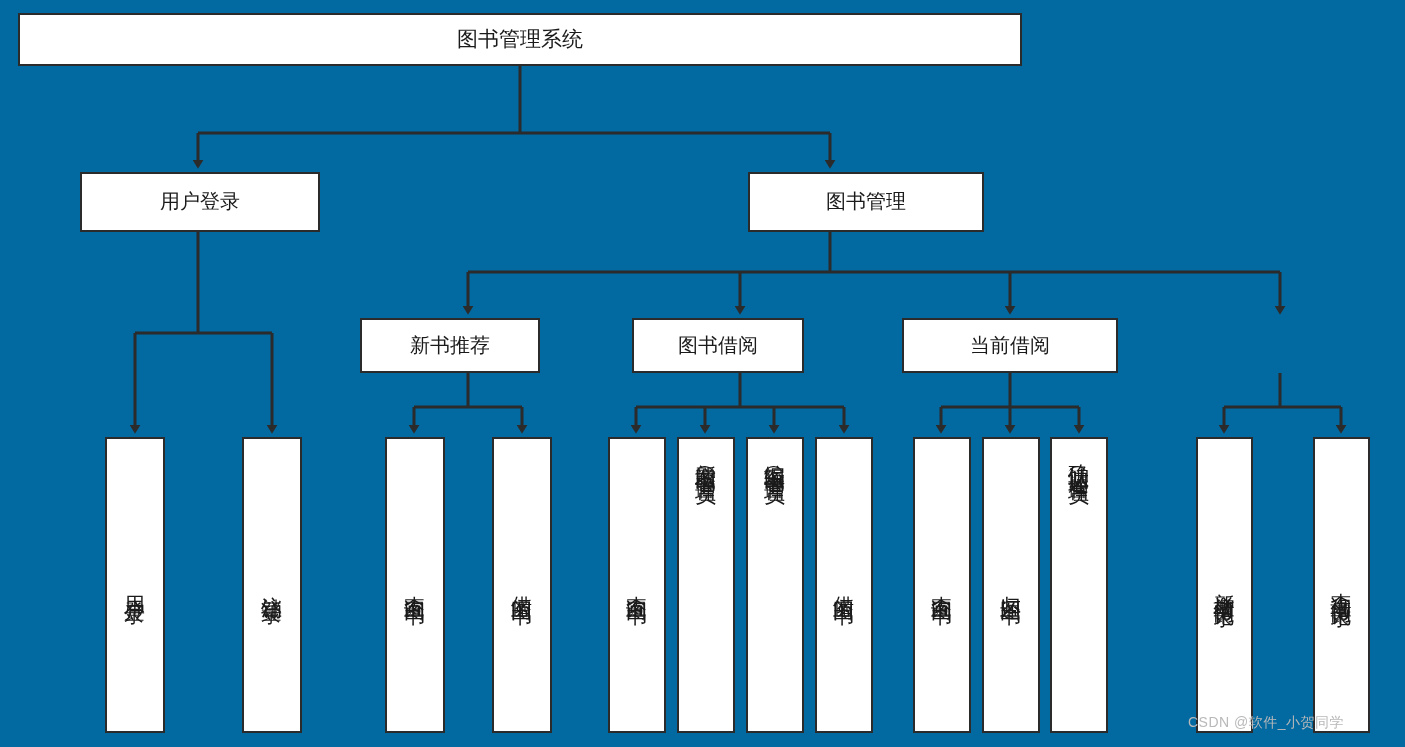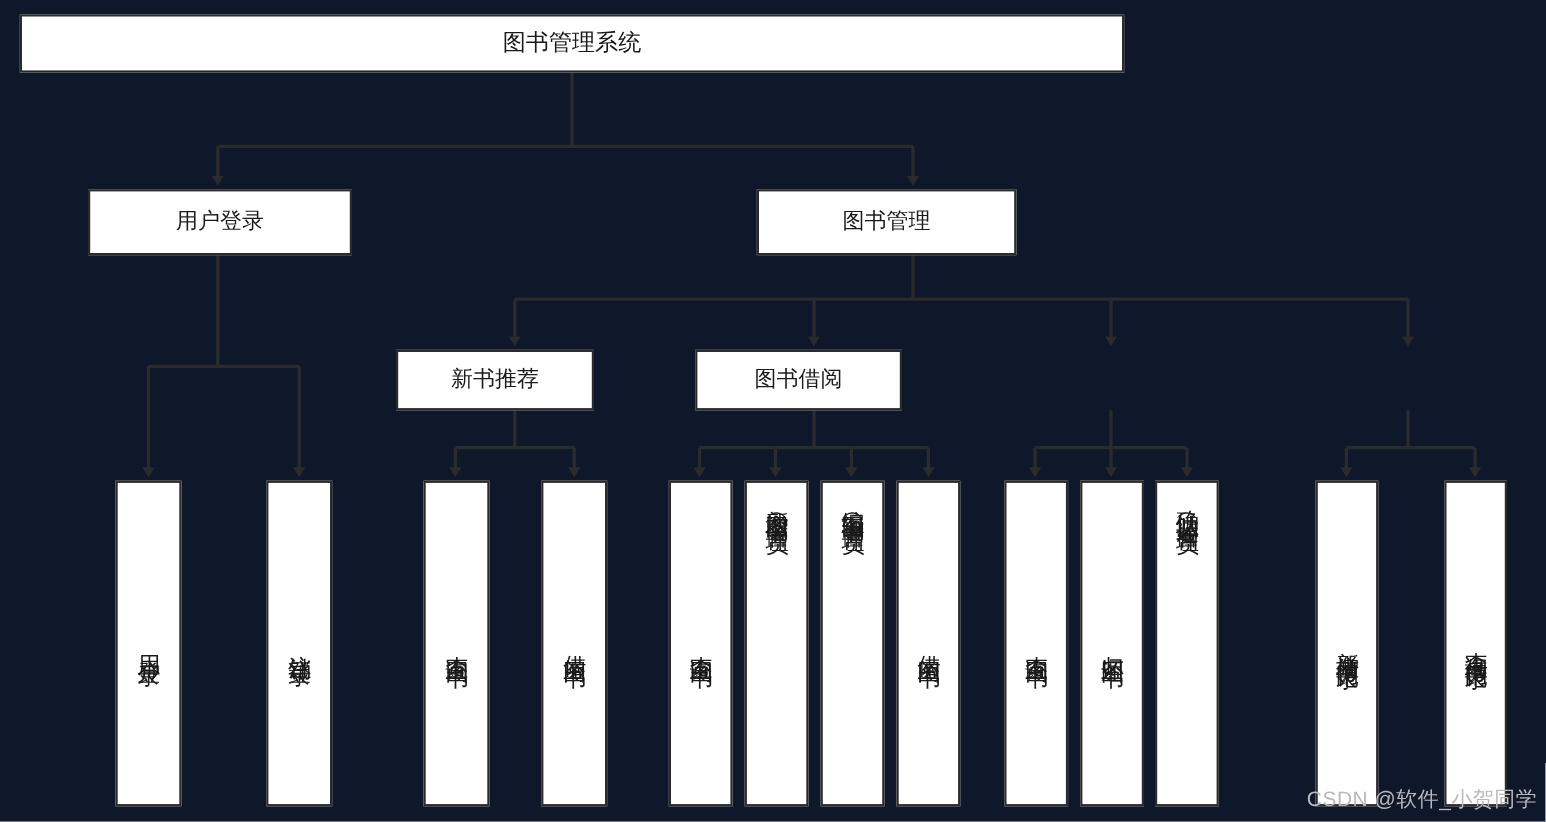--- a/index.html
+++ b/index.html
@@ -7,21 +7,21 @@
     padding: 0;
     background: #ffffff;
   }
   body {
     font-family: "Liberation Sans", "DejaVu Sans", sans-serif;
   }
   #canvas {
     position: relative;
     width: 1405px;
     height: 747px;
-    background: #0f172a;
+    background: #0369a1;
     overflow: hidden;
     text-decoration: underline;
   }
   #diagram-svg {
     position: absolute;
     left: 0;
     top: 0;
     width: 1405px;
     height: 747px;
   }
@@ -57,21 +57,21 @@
     white-space: normal;
   }
   .node-leaf.leaf-short {
     align-items: center;
     padding-top: 0;
   }
   .watermark {
     position: absolute;
     left: 1188px;
     top: 714px;
-    font-size: 19px;
+    font-size: 14px;
     color: #b9b9b9;
     white-space: nowrap;
     letter-spacing: 0.5px;
   }
 </style>
 </head>
 <body>
 
 <div id="canvas">
 
@@ -125,29 +125,32 @@
     </g>
   </svg>
 
   <div class="node-box node-root" style="left:18px; top:13px; width:1004px; height:53px;">
     <span class="node-label">图书管理系统</span>
   </div>
 
   <div class="node-box node-l2" style="left:80px; top:172px; width:240px; height:60px;">
     <span class="node-label">用户登录</span>
   </div>
-  <div class="node-box node-l2" style="left:688px; top:172px; width:236px; height:60px;">
+  <div class="node-box node-l2" style="left:748px; top:172px; width:236px; height:60px;">
     <span class="node-label">图书管理</span>
   </div>
 
   <div class="node-box node-l3" style="left:360px; top:318px; width:180px; height:55px;">
     <span class="node-label">新书推荐</span>
   </div>
-  <div class="node-box node-l3" style="left:632px; top:318px; width:188px; height:55px;">
+  <div class="node-box node-l3" style="left:632px; top:318px; width:172px; height:55px;">
     <span class="node-label">图书借阅</span>
+  </div>
+  <div class="node-box node-l3" style="left:902px; top:318px; width:216px; height:55px;">
+    <span class="node-label">当前借阅</span>
   </div>
 
   <div class="node-box node-leaf leaf-short" style="left:105px; top:437px; width:60px; height:296px;">
     <span class="node-label">用户登录</span>
   </div>
   <div class="node-box node-leaf leaf-short" style="left:242px; top:437px; width:60px; height:296px;">
     <span class="node-label">注销登录</span>
   </div>
 
   <div class="node-box node-leaf leaf-short" style="left:385px; top:437px; width:60px; height:296px;">

